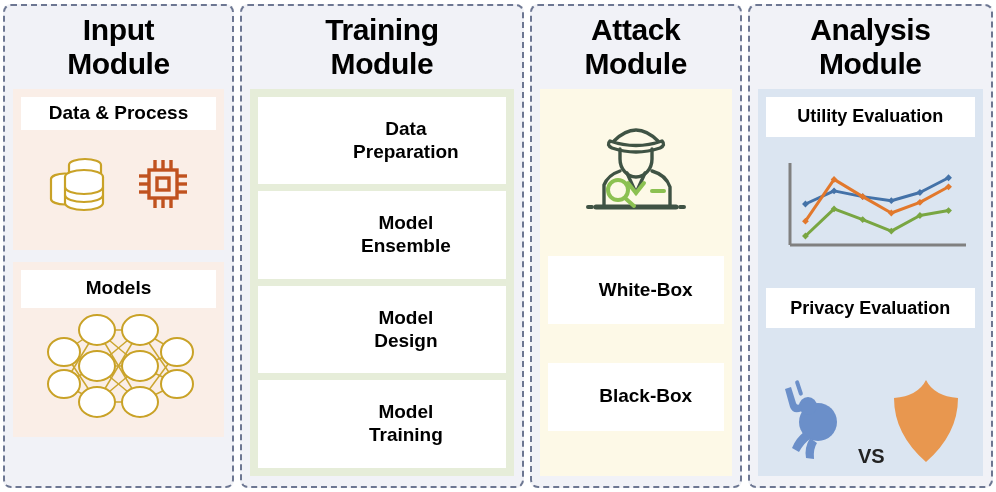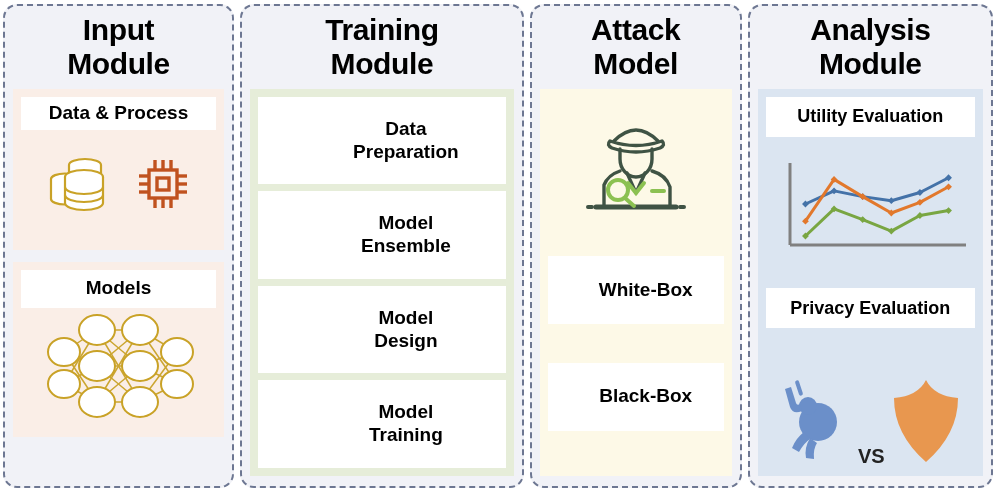--- a/index.html
+++ b/index.html
@@ -14,21 +14,21 @@
     width:996px;height:492px;
     display:flex;
     box-sizing:border-box;
   }
 
   
   .module{
     position:relative;
     background:#f1f2f7;
     border:2px dashed #6d7792;
-    border-radius:14px;
+    border-radius:8px;
     box-sizing:border-box;
     margin:4px 3px;
     display:flex;
     flex-direction:column;
     align-items:stretch;
   }
   .m-input   {width:241px;}
   .m-train   {width:296px;}
   .m-attack  {width:221px;}
   .m-analysis{width:256px;}
@@ -215,21 +215,21 @@
 Ensemble</div>
       <div class="card card-md">Model
 Design</div>
       <div class="card card-md">Model
 Training</div>
     </div>
   </div>
 
   <div class="module m-attack">
     <div class="module-title">Attack
-Model</div>
+Module</div>
     <div class="group g-cream attack-group">
       <div class="attack-icon-wrap">
         <span>
           <svg width="112" height="104" viewBox="0 0 112 104">
             <g fill="none" stroke="#3f5344" stroke-width="3.4" stroke-linecap="round" stroke-linejoin="round">
 
               <path d="M34 28 q22 -22 44 0"></path>
               <path d="M30 28 q26 9 52 0 q4 4 -2 7 q-24 8 -48 0 q-6 -3 -2 -7z"></path>
 
               <path d="M40 36 v10 a16 18 0 0 0 32 0 V36"></path>

